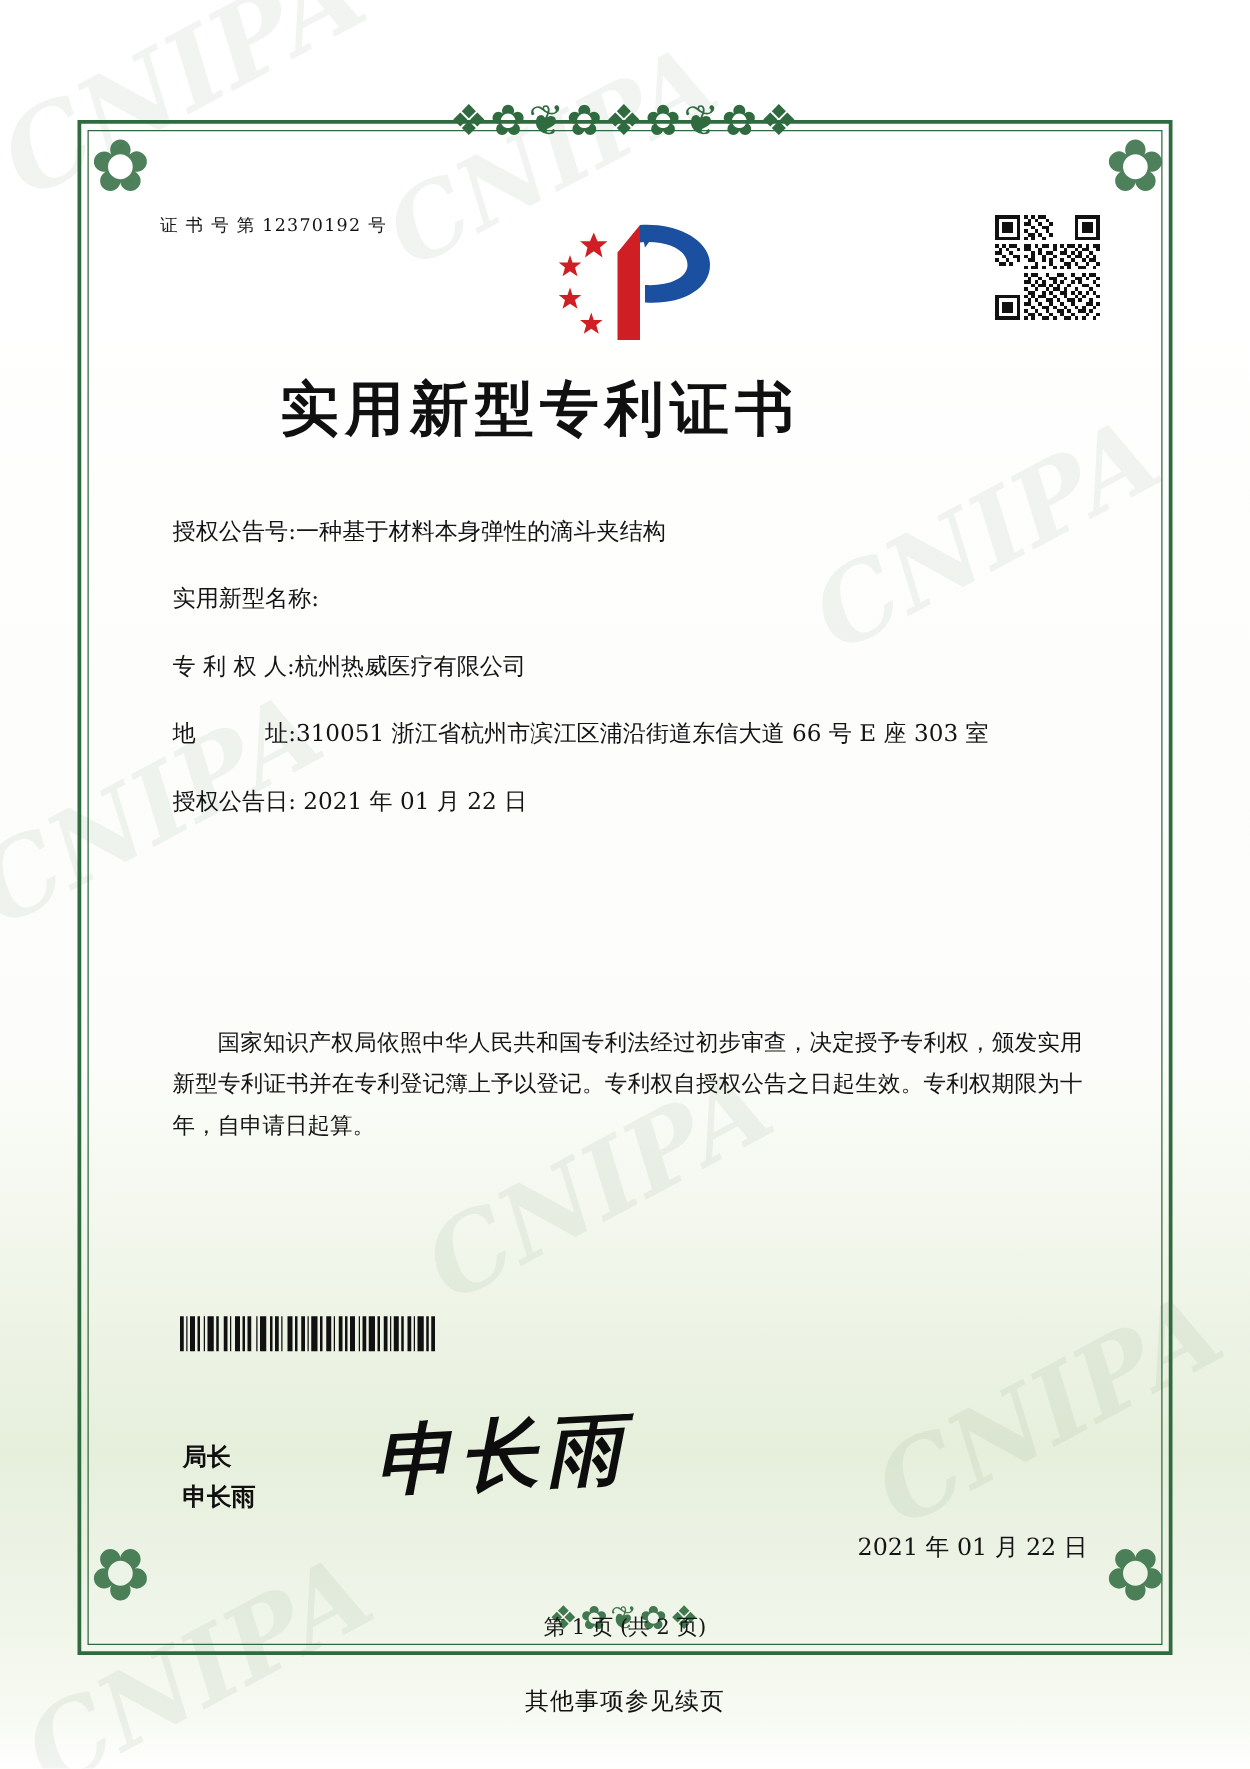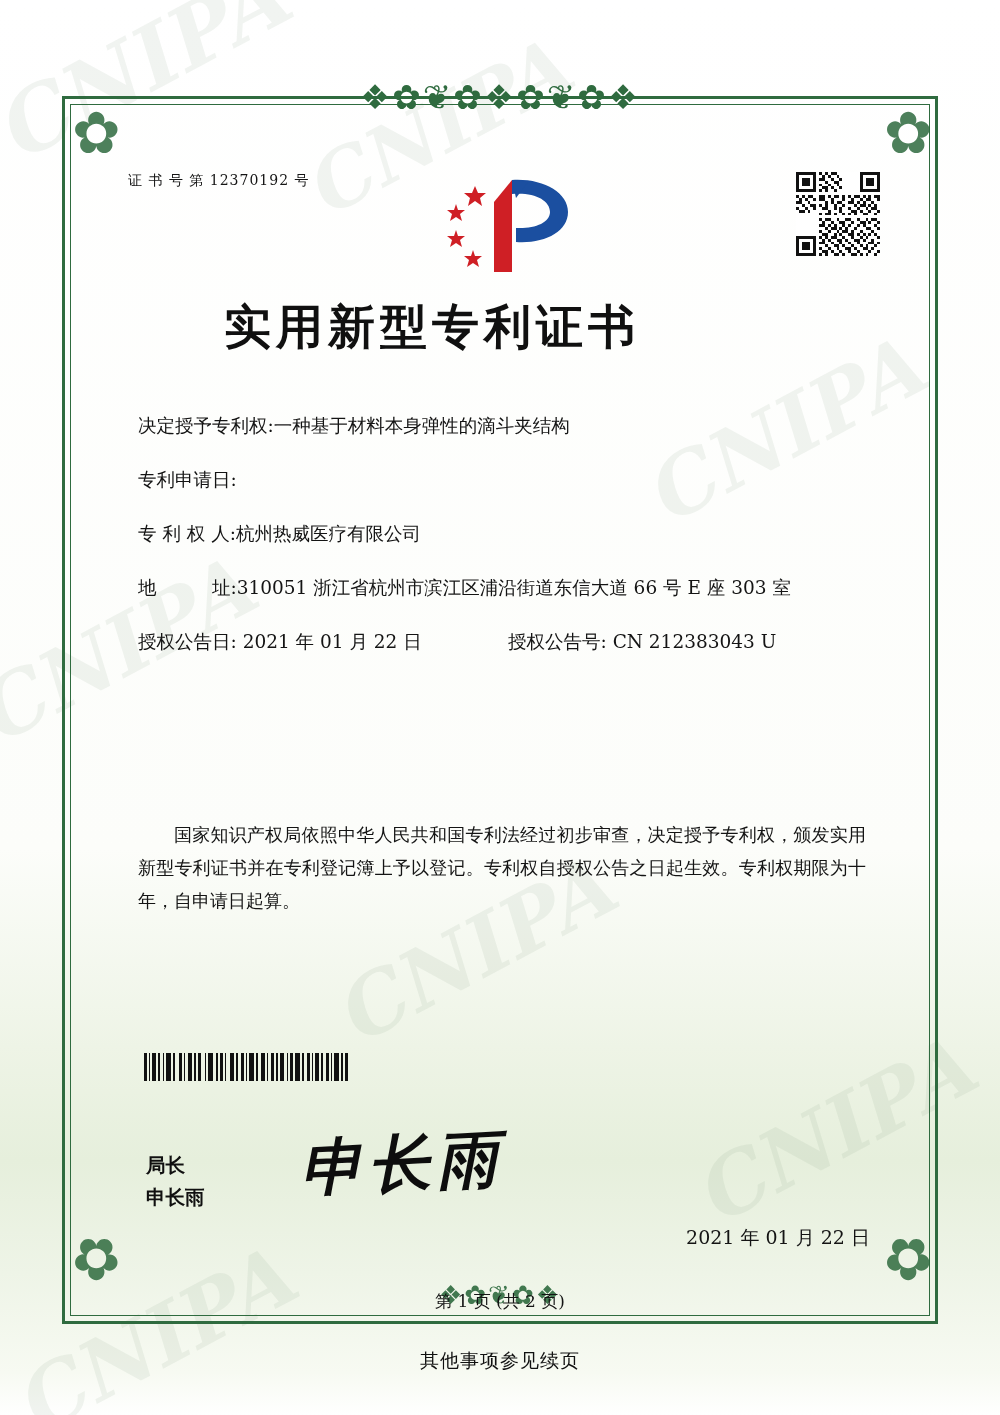--- a/index.html
+++ b/index.html
@@ -475,44 +475,40 @@
         <polygon points="36,62 38,68 45,68 40,72 42,79 36,75 30,79 32,72 27,68 34,68"></polygon>
         <polygon points="53,82 55,88 62,88 57,92 59,99 53,95 47,99 49,92 44,88 51,88"></polygon>
       </g>
     </g>
   </svg>
 
   <div class="title">实用新型专利证书</div>
 
   <div class="fields">
     <div class="field-row">
-      <span class="f-label">决定授予专利权:</span>
+      <span class="f-label">授权公告号:</span>
       <span class="f-value">一种基于材料本身弹性的滴斗夹结构</span>
     </div>
     <div class="field-row">
-      <span class="f-label">专利申请日:</span>
+      <span class="f-label">实用新型名称:</span>
     </div>
     <div class="field-row">
       <span class="f-label">专 利 权 人:</span>
       <span class="f-value">杭州热威医疗有限公司</span>
     </div>
     <div class="field-row">
       <span class="f-label">地　　　址:</span>
       <span class="f-value wrap">310051 浙江省杭州市滨江区浦沿街道东信大道 66 号 E 座 303 室</span>
     </div>
 
     <div class="two-col">
       <span class="left">
         <span>授权公告日:</span>
         <span>2021 年 01 月 22 日</span>
       </span>
-      <span class="right">
-        <span>授权公告号:</span>
-        <span>CN 212383043 U</span>
-      </span>
     </div>
   </div>
 
   <div class="paras">
     <p>国家知识产权局依照中华人民共和国专利法经过初步审查，决定授予专利权，颁发实用新型专利证书并在专利登记簿上予以登记。专利权自授权公告之日起生效。专利权期限为十年，自申请日起算。</p>
   </div>
 
   <div class="barcode">
     <span style="width:3px"></span>
       <span style="width:2px;background:transparent"></span>

